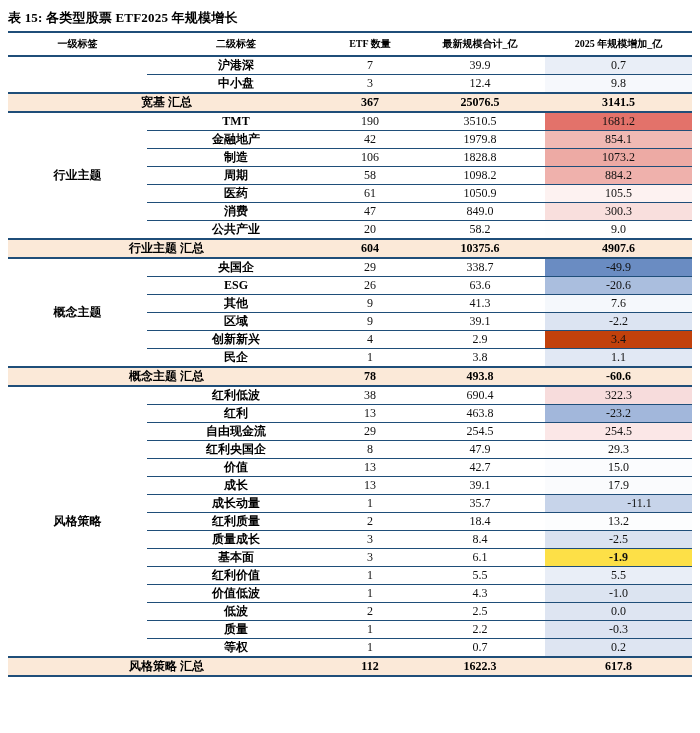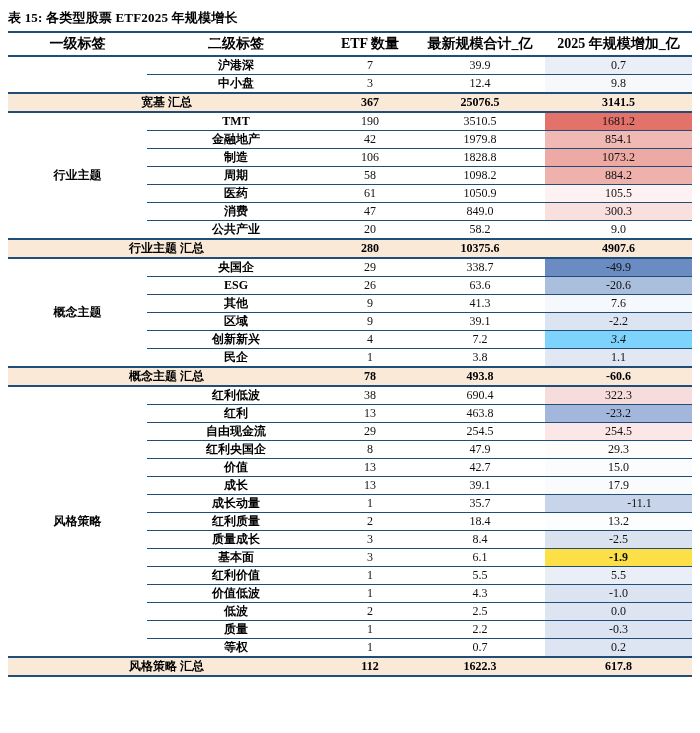--- a/index.html
+++ b/index.html
@@ -14,21 +14,21 @@
     letter-spacing:0.2px;
     border-radius:13px;
   }
   table.etf-table {
     border-collapse:collapse; table-layout:fixed;
     width:684px; margin:0 8px;
   }
   .etf-table th {
     border-top:2.5px solid var(--border,#1f4e79);
     border-bottom:2.5px solid var(--border,#1f4e79);
-    font-size:14px; font-weight:bold; text-align:center;
+    font-size:10px; font-weight:bold; text-align:center;
     height:22px; padding:0 2px; color:#000;
     white-space:nowrap; overflow:hidden;
   }
   .etf-table td {
     border-bottom:1.5px solid var(--border,#1f4e79);
     font-size:12px; text-align:center; vertical-align:middle;
     height:17px; padding:0 2px; color:#111;
     white-space:nowrap; overflow:hidden;
   }
   .etf-table td.group-cell { font-weight:bold; color:#000; }
@@ -126,21 +126,21 @@
           <td class="num-cell change-cell" style="background: rgb(249, 223, 221); text-align: center;">300.3</td>
         </tr>
         <tr>
           <td class="label-cell">公共产业</td>
           <td class="num-cell">20</td>
           <td class="num-cell">58.2</td>
           <td class="num-cell change-cell" style="background: rgb(254, 254, 254);">9.0</td>
         </tr>
         <tr class="summary-row">
           <td class="summary-label" colspan="2">行业主题 汇总</td>
-          <td class="num-cell">280</td>
+          <td class="num-cell">604</td>
           <td class="num-cell">10375.6</td>
           <td class="num-cell">4907.6</td>
         </tr>
         <tr>
           <td class="group-cell" rowspan="6">概念主题</td>
           <td class="label-cell">央国企</td>
           <td class="num-cell">29</td>
           <td class="num-cell">338.7</td>
           <td class="num-cell change-cell" style="background: rgb(106, 140, 194);">-49.9</td>
         </tr>
@@ -158,22 +158,22 @@
         </tr>
         <tr>
           <td class="label-cell">区域</td>
           <td class="num-cell">9</td>
           <td class="num-cell">39.1</td>
           <td class="num-cell change-cell" style="background: rgb(220, 228, 242);">-2.2</td>
         </tr>
         <tr>
           <td class="label-cell">创新新兴</td>
           <td class="num-cell">4</td>
-          <td class="num-cell">7.2</td>
-          <td class="num-cell change-cell" style="background: #7dd3fc; font-style: italic;">3.4</td>
+          <td class="num-cell">2.9</td>
+          <td class="num-cell change-cell" style="background: #c2410c;">3.4</td>
         </tr>
         <tr>
           <td class="label-cell">民企</td>
           <td class="num-cell">1</td>
           <td class="num-cell">3.8</td>
           <td class="num-cell change-cell" style="background: rgb(225, 232, 244);">1.1</td>
         </tr>
         <tr class="summary-row">
           <td class="summary-label" colspan="2">概念主题 汇总</td>
           <td class="num-cell">78</td>

